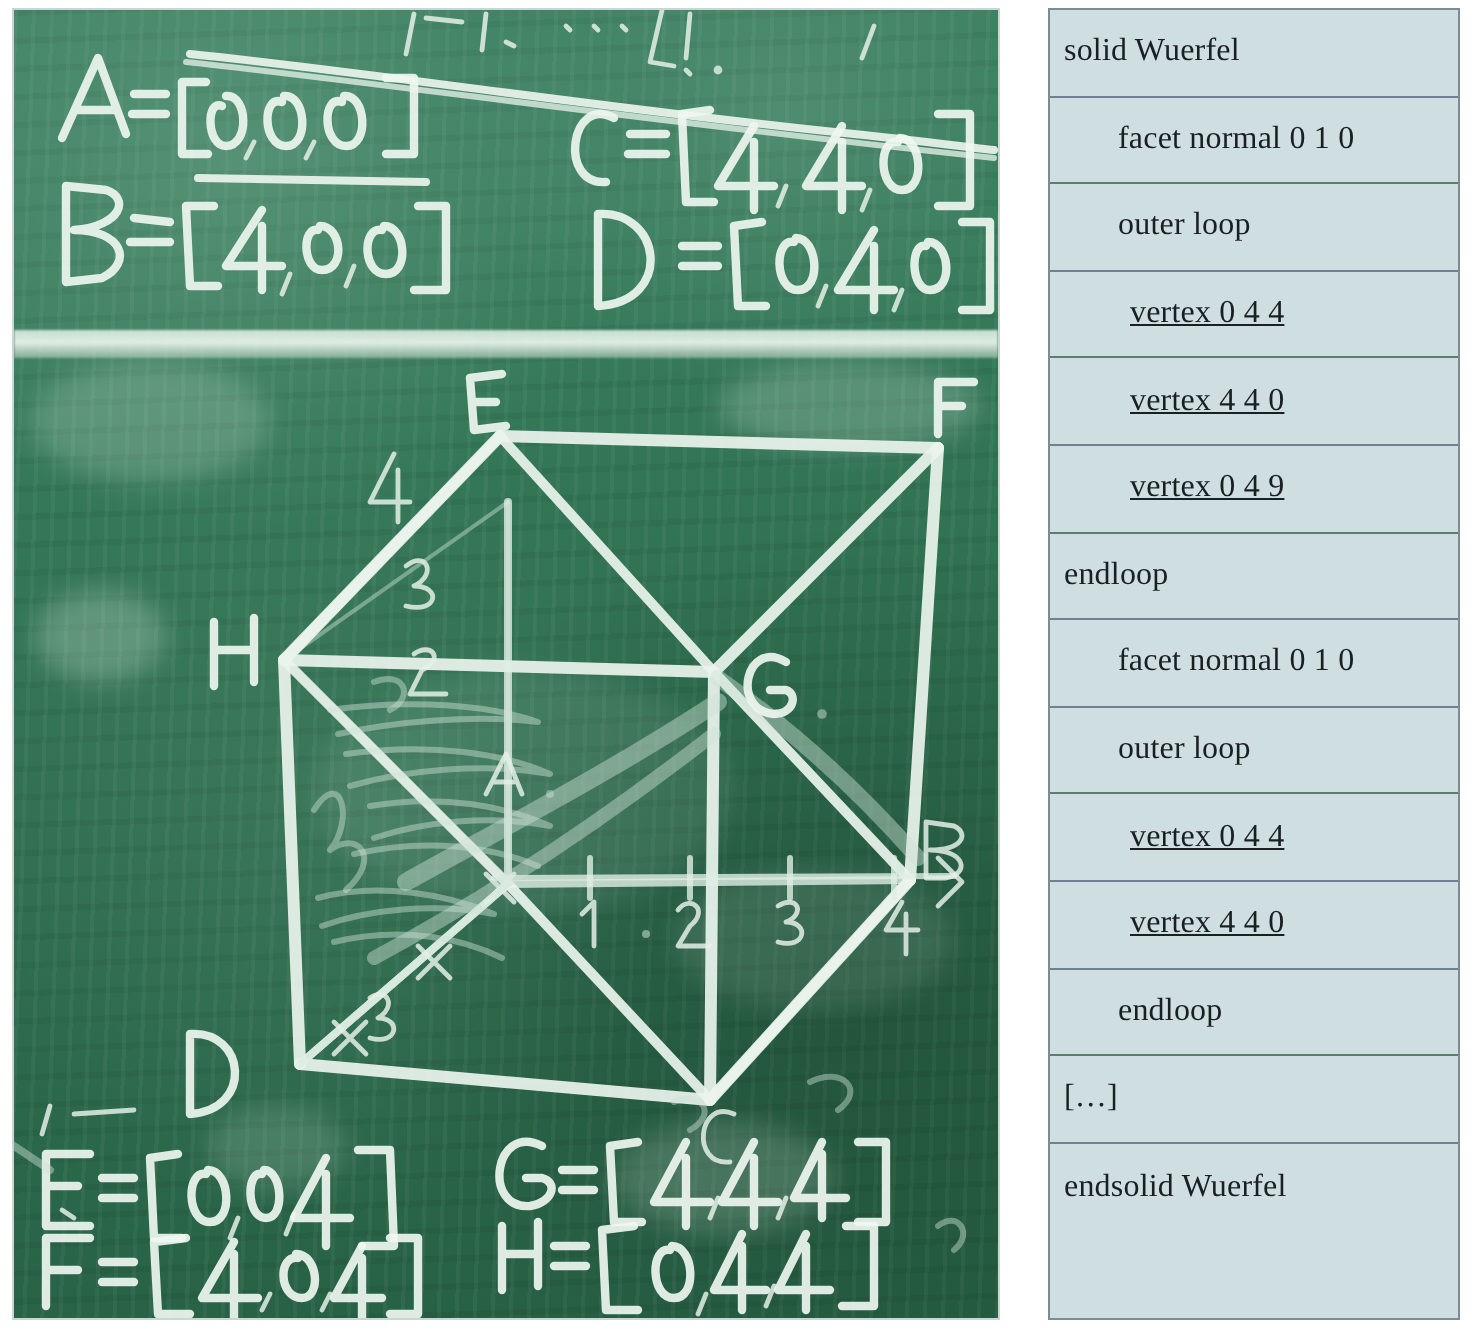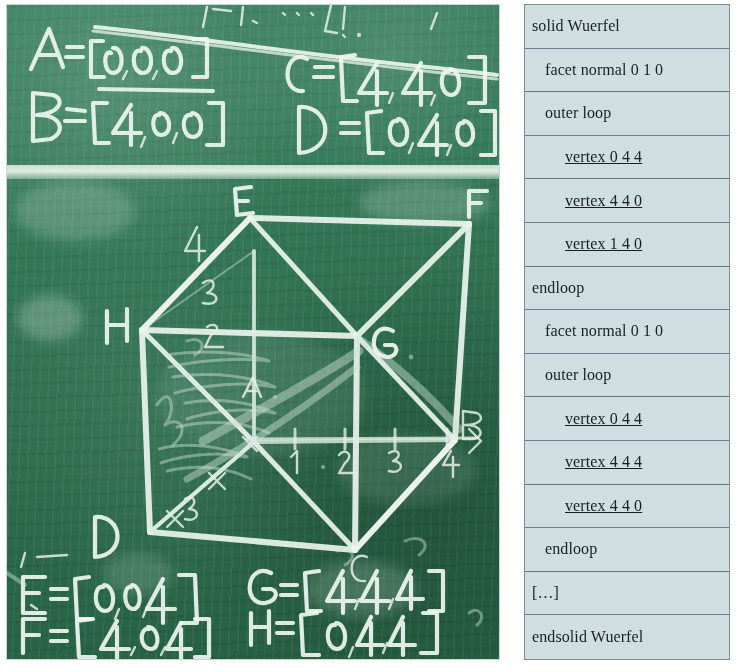--- a/index.html
+++ b/index.html
@@ -128,21 +128,21 @@
     background: #cfdee1;
     color: #1a1f22;
     font-family: "Liberation Serif", serif;
     font-size: 16px;
     letter-spacing: 0.1px;
     white-space: nowrap;
   }
   .stl-row:last-child { border-bottom: none; }
   .stl-row.alt { border-bottom-color: #5f7d6d; }
   .ind-0 { padding-left: 7px; }
-  .ind-1 { padding-left: 20px; }
+  .ind-1 { padding-left: 34px; }
   .ind-2 { padding-left: 40px; text-decoration: underline; }
 </style>
 </head>
 <body>
 
 <div id="root">
 
   <div id="photo">
     <div class="board-bg"></div>
     <div class="board-seam"></div>
@@ -431,25 +431,24 @@
       </g>
     </svg>
   </div>
 
   <div id="stl-table">
       <div class="stl-row ind-0">solid Wuerfel</div>
       <div class="stl-row ind-1 alt">facet normal 0 1 0</div>
       <div class="stl-row ind-1">outer loop</div>
       <div class="stl-row ind-2 alt">vertex 0 4 4</div>
       <div class="stl-row ind-2">vertex 4 4 0</div>
-      <div class="stl-row ind-2 alt">vertex 1 4 0</div>
+      <div class="stl-row ind-2 alt">vertex 0 4 9</div>
       <div class="stl-row ind-0">endloop</div>
       <div class="stl-row ind-1">facet normal 0 1 0</div>
       <div class="stl-row ind-1 alt">outer loop</div>
       <div class="stl-row ind-2">vertex 0 4 4</div>
-      <div class="stl-row ind-2 alt">vertex 4 4 4</div>
       <div class="stl-row ind-2">vertex 4 4 0</div>
       <div class="stl-row ind-1 alt">endloop</div>
       <div class="stl-row ind-0">[…]</div>
       <div class="stl-row ind-0 alt">endsolid Wuerfel</div>
     </div>
 
 </div>
 
 </body></html>

